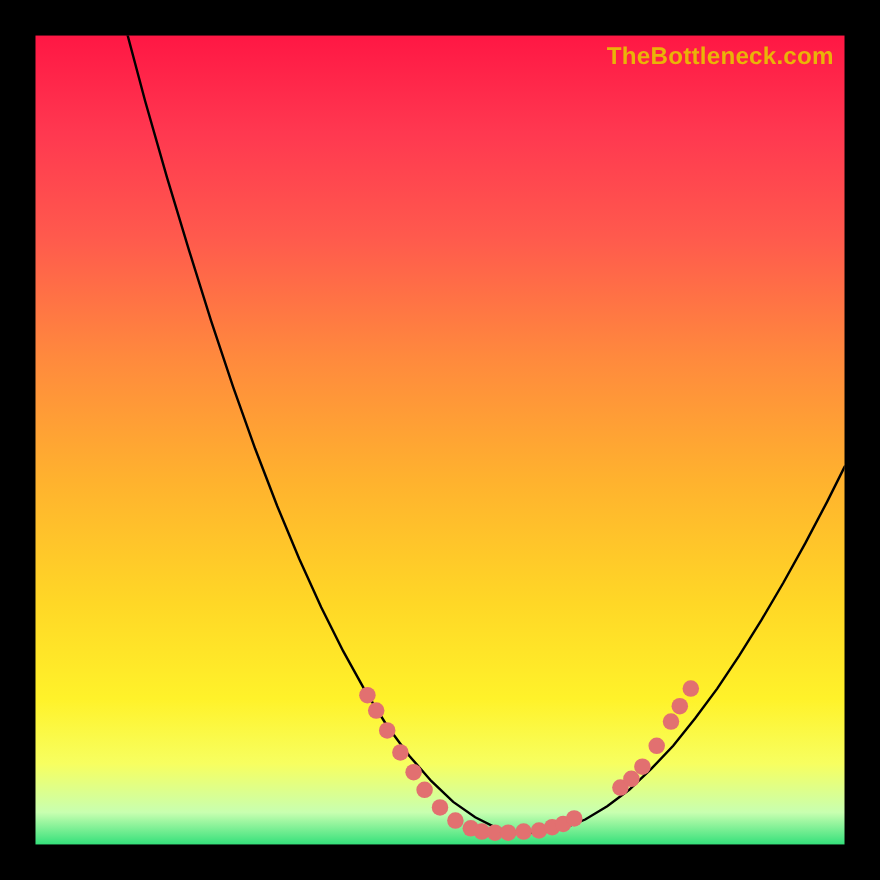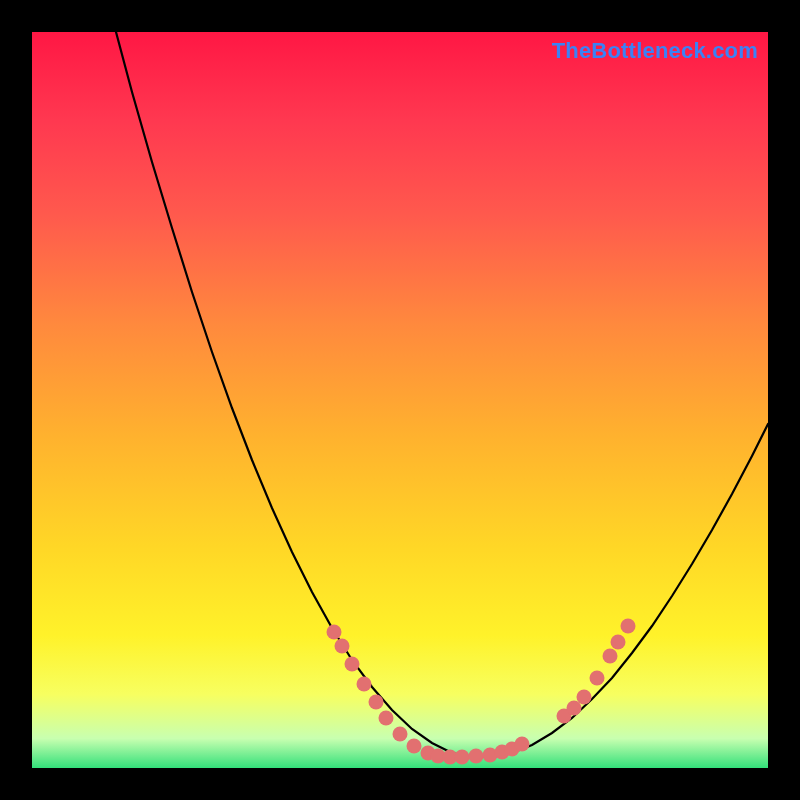--- a/index.html
+++ b/index.html
@@ -22,21 +22,21 @@
     position: absolute;
     inset: 0;
   }
   .watermark {
     position: absolute;
     top: 6px;
     right: 10px;
     font-family: Arial, Helvetica, sans-serif;
     font-size: 22px;
     font-weight: 600;
-    color: #3b82f6;
+    color: #eab308;
     letter-spacing: 0.2px;
   }
   svg.curve {
     position: absolute;
     inset: 0;
   }
 </style>
 </head>
 <body>
 

